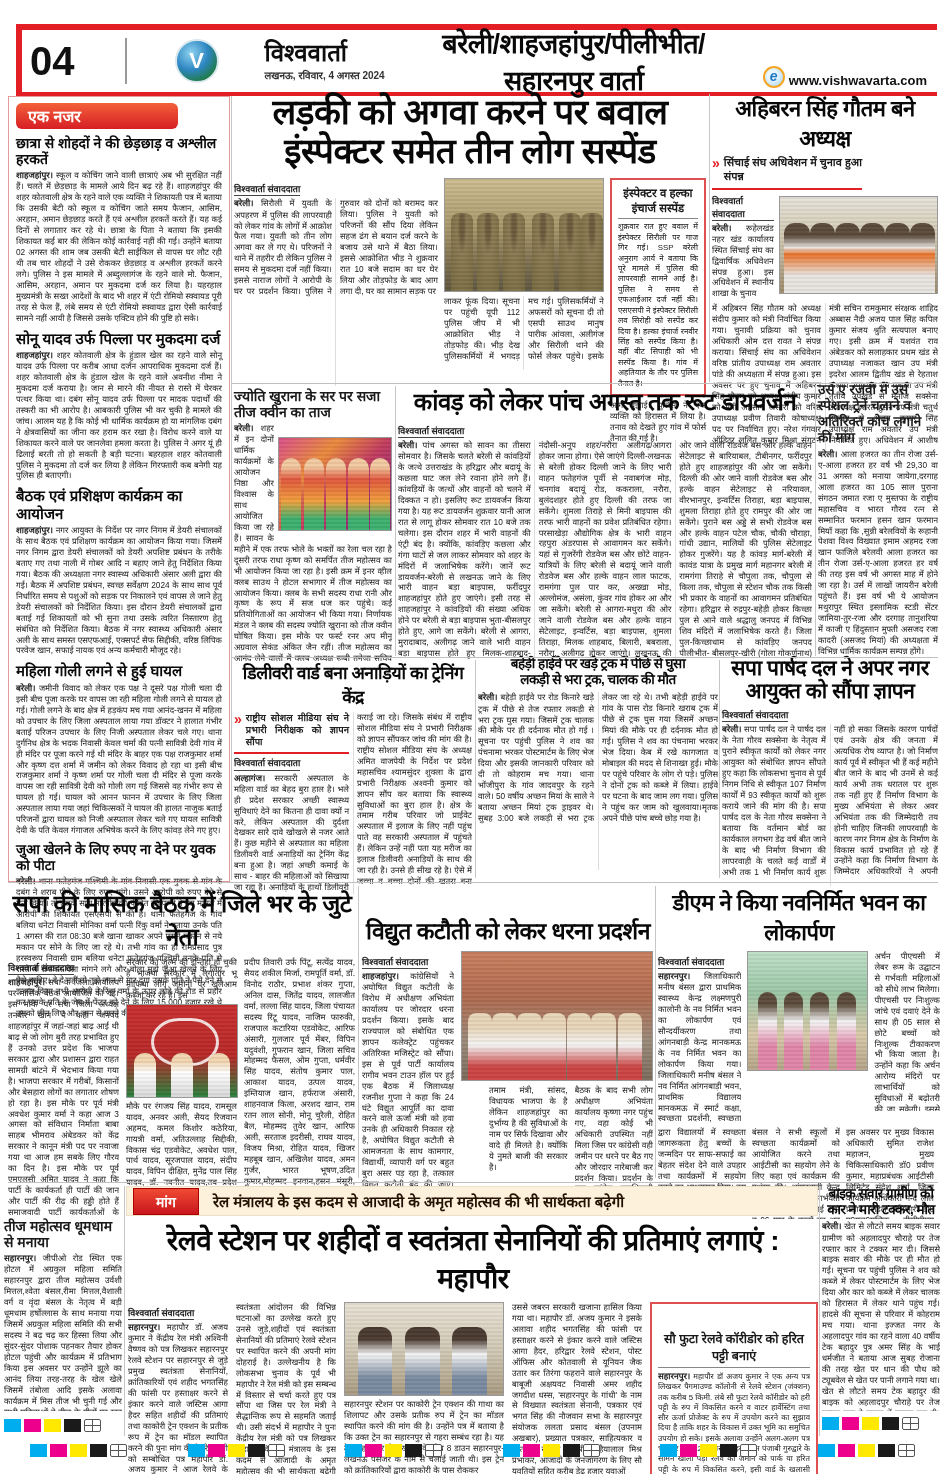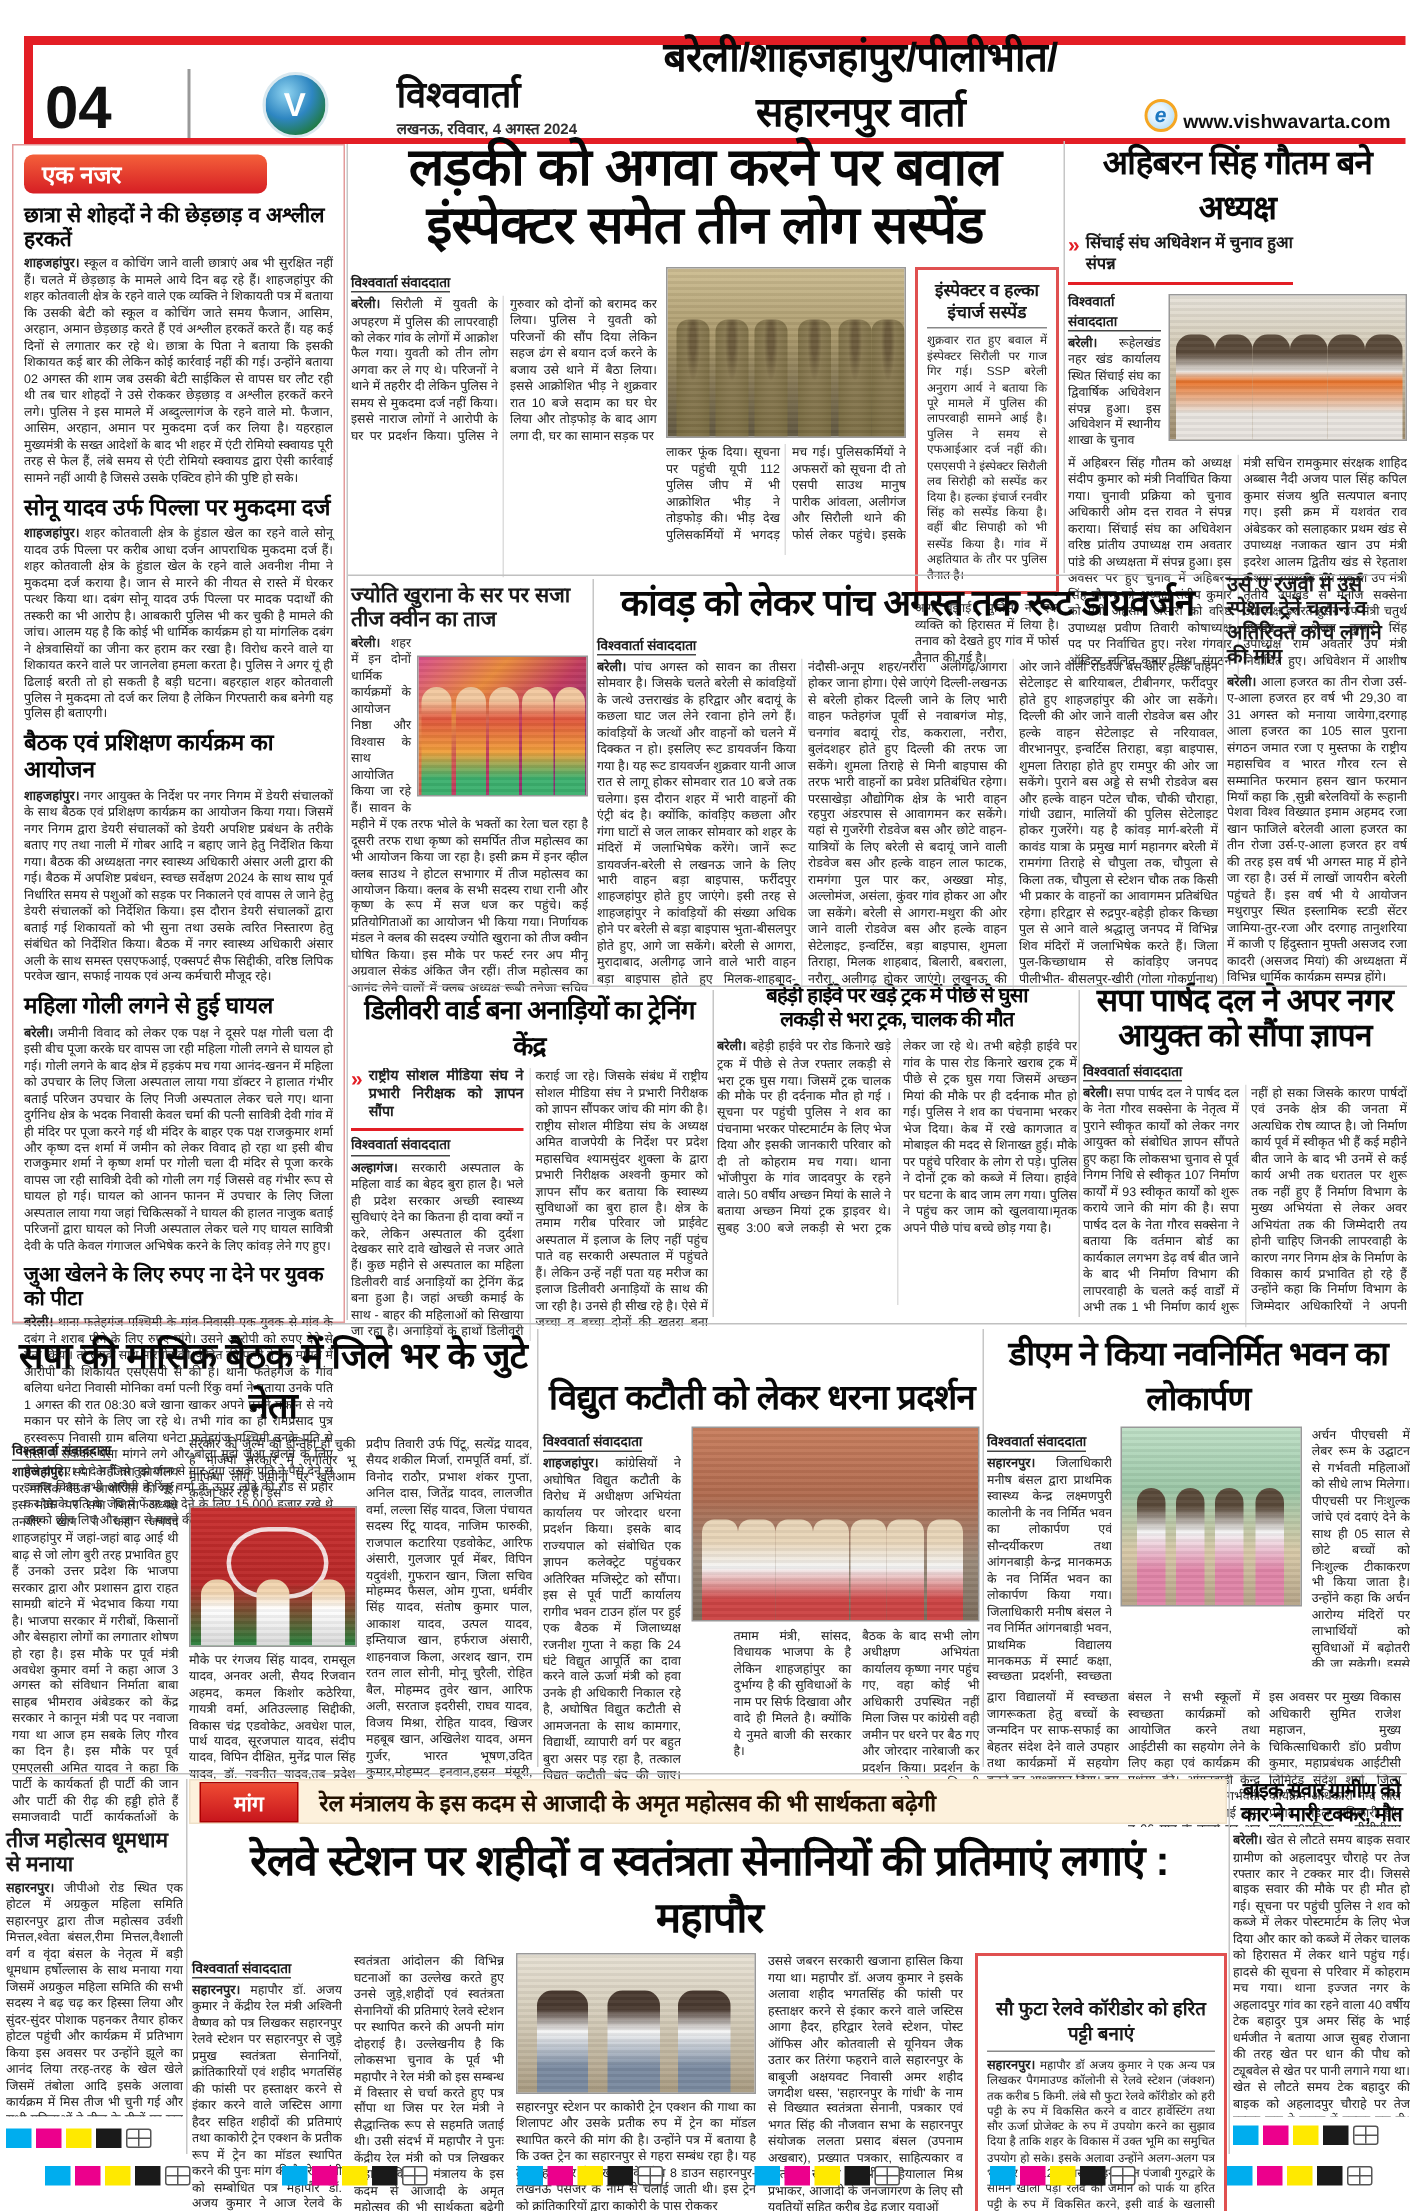--- a/index.html
+++ b/index.html
@@ -1,18 +1,18 @@
 <!DOCTYPE html>
 <html><head>
 <meta charset="utf-8">
 <style>
   html,body{margin:0;padding:0;background:#ffffff;}
   .page{position:relative;width:945px;height:1474px;background:#fff;font-family:"Liberation Sans","DejaVu Sans",sans-serif;color:#1a1a1a;overflow:hidden;}
   
-  .masthead{position:absolute;left:16px;top:24px;width:915px;height:62px;border-top:6px solid #e31e25;border-bottom:4px solid #e31e25;border-left:6px solid #e31e25;display:flex;align-items:flex-end;gap:40px;}
+  .masthead{position:absolute;left:16px;top:24px;width:915px;height:62px;border-top:6px solid #e31e25;border-bottom:4px solid #e31e25;border-left:6px solid #e31e25;display:flex;align-items:center;gap:40px;}
   .pageno{font-size:40px;font-weight:bold;padding:0 10px 0 8px;color:#111;line-height:1;}
   .mast-div{width:2px;height:46px;background:#999;margin-right:8px;}
   .logo-globe{width:40px;height:40px;border-radius:50%;background:radial-gradient(circle at 35% 30%,#8fd3f0 0%,#2e86c1 45%,#1f7a3d 80%);display:flex;align-items:center;justify-content:center;color:#fff;font-weight:bold;font-size:22px;margin-right:6px;border:2px solid #d9e8ef;}
   .brand-wrap{display:flex;flex-direction:column;justify-content:center;}
   .brand{font-size:24px;font-weight:bold;color:#0d0d0d;line-height:1.05;}
   .edition{font-size:10px;font-weight:bold;color:#333;margin-top:2px;}
   .mast-title{flex:1;text-align:center;font-size:27px;font-weight:bold;color:#090909;letter-spacing:-.5px;}
   .site{display:flex;align-items:flex-end;gap:4px;padding-right:10px;align-self:flex-end;margin-bottom:4px;}
   .ie-icon{width:18px;height:18px;border-radius:50%;background:radial-gradient(circle at 40% 40%,#eaf6ff 30%,#bfe3f7 70%);color:#1d78c1;font-weight:bold;font-style:italic;font-size:14px;text-align:center;line-height:17px;border:2px solid #f5a623;}
   .site-url{font-size:13px;font-weight:bold;color:#111;}

